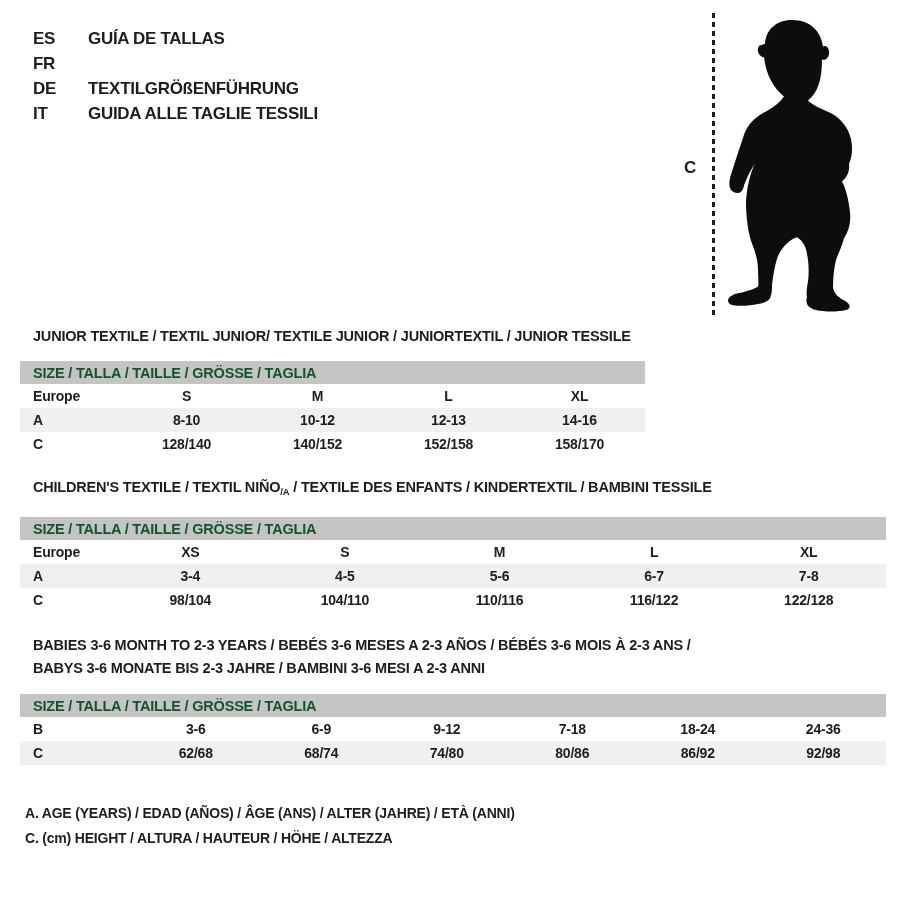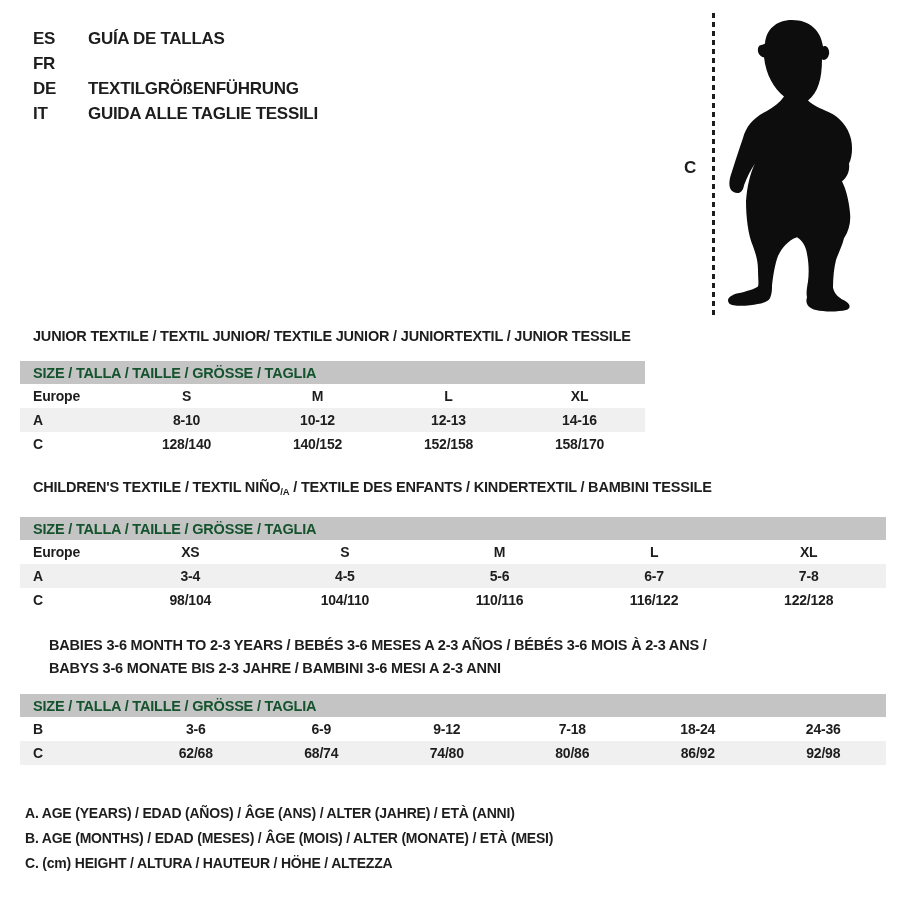--- a/index.html
+++ b/index.html
@@ -48,21 +48,21 @@
   .toddler-svg { position: absolute; left: 62px; top: 14px; width: 140px; height: 300px; }
 
   
   .sec-title {
     position: absolute; left: 33px;
     font-size: 14.5px; font-weight: bold;
     letter-spacing: -0.2px; white-space: nowrap;
   }
   #t1-title { top: 328px; }
   #t2-title { top: 479px; }
-  #t3-title { top: 634px; line-height: 23px; margin-left: 16px; }
+  #t3-title { top: 634px; line-height: 23px; }
   .sub-small { font-size: 9.5px; vertical-align: -3px; }
 
   
   .tbl { position: absolute; left: 20px; }
   #junior-table   { top: 361px; width: 625px; }
   #children-table { top: 517px; width: 866px; }
   #babies-table   { top: 694px; width: 866px; }
   .tbl-header {
     height: 23px;
     background: var(--header-bar);
@@ -246,17 +246,16 @@
       <span class="cell">68/74</span>
       <span class="cell">74/80</span>
       <span class="cell">80/86</span>
       <span class="cell">86/92</span>
       <span class="cell">92/98</span>
     </div>
   </div>
 
   <div class="legend">
     <div>A. AGE (YEARS) / EDAD (AÑOS) / ÂGE (ANS) / ALTER (JAHRE) / ETÀ (ANNI)</div>
-    <div>B. AGE (MONTHS) / EDAD (MESES) / ÂGE (MOIS) / ALTER (MONATE) / ETÀ (MESI)</div>
     <div>C. (cm) HEIGHT / ALTURA / HAUTEUR / HÖHE / ALTEZZA</div>
   </div>
 
 </div>
 
 </body></html>

